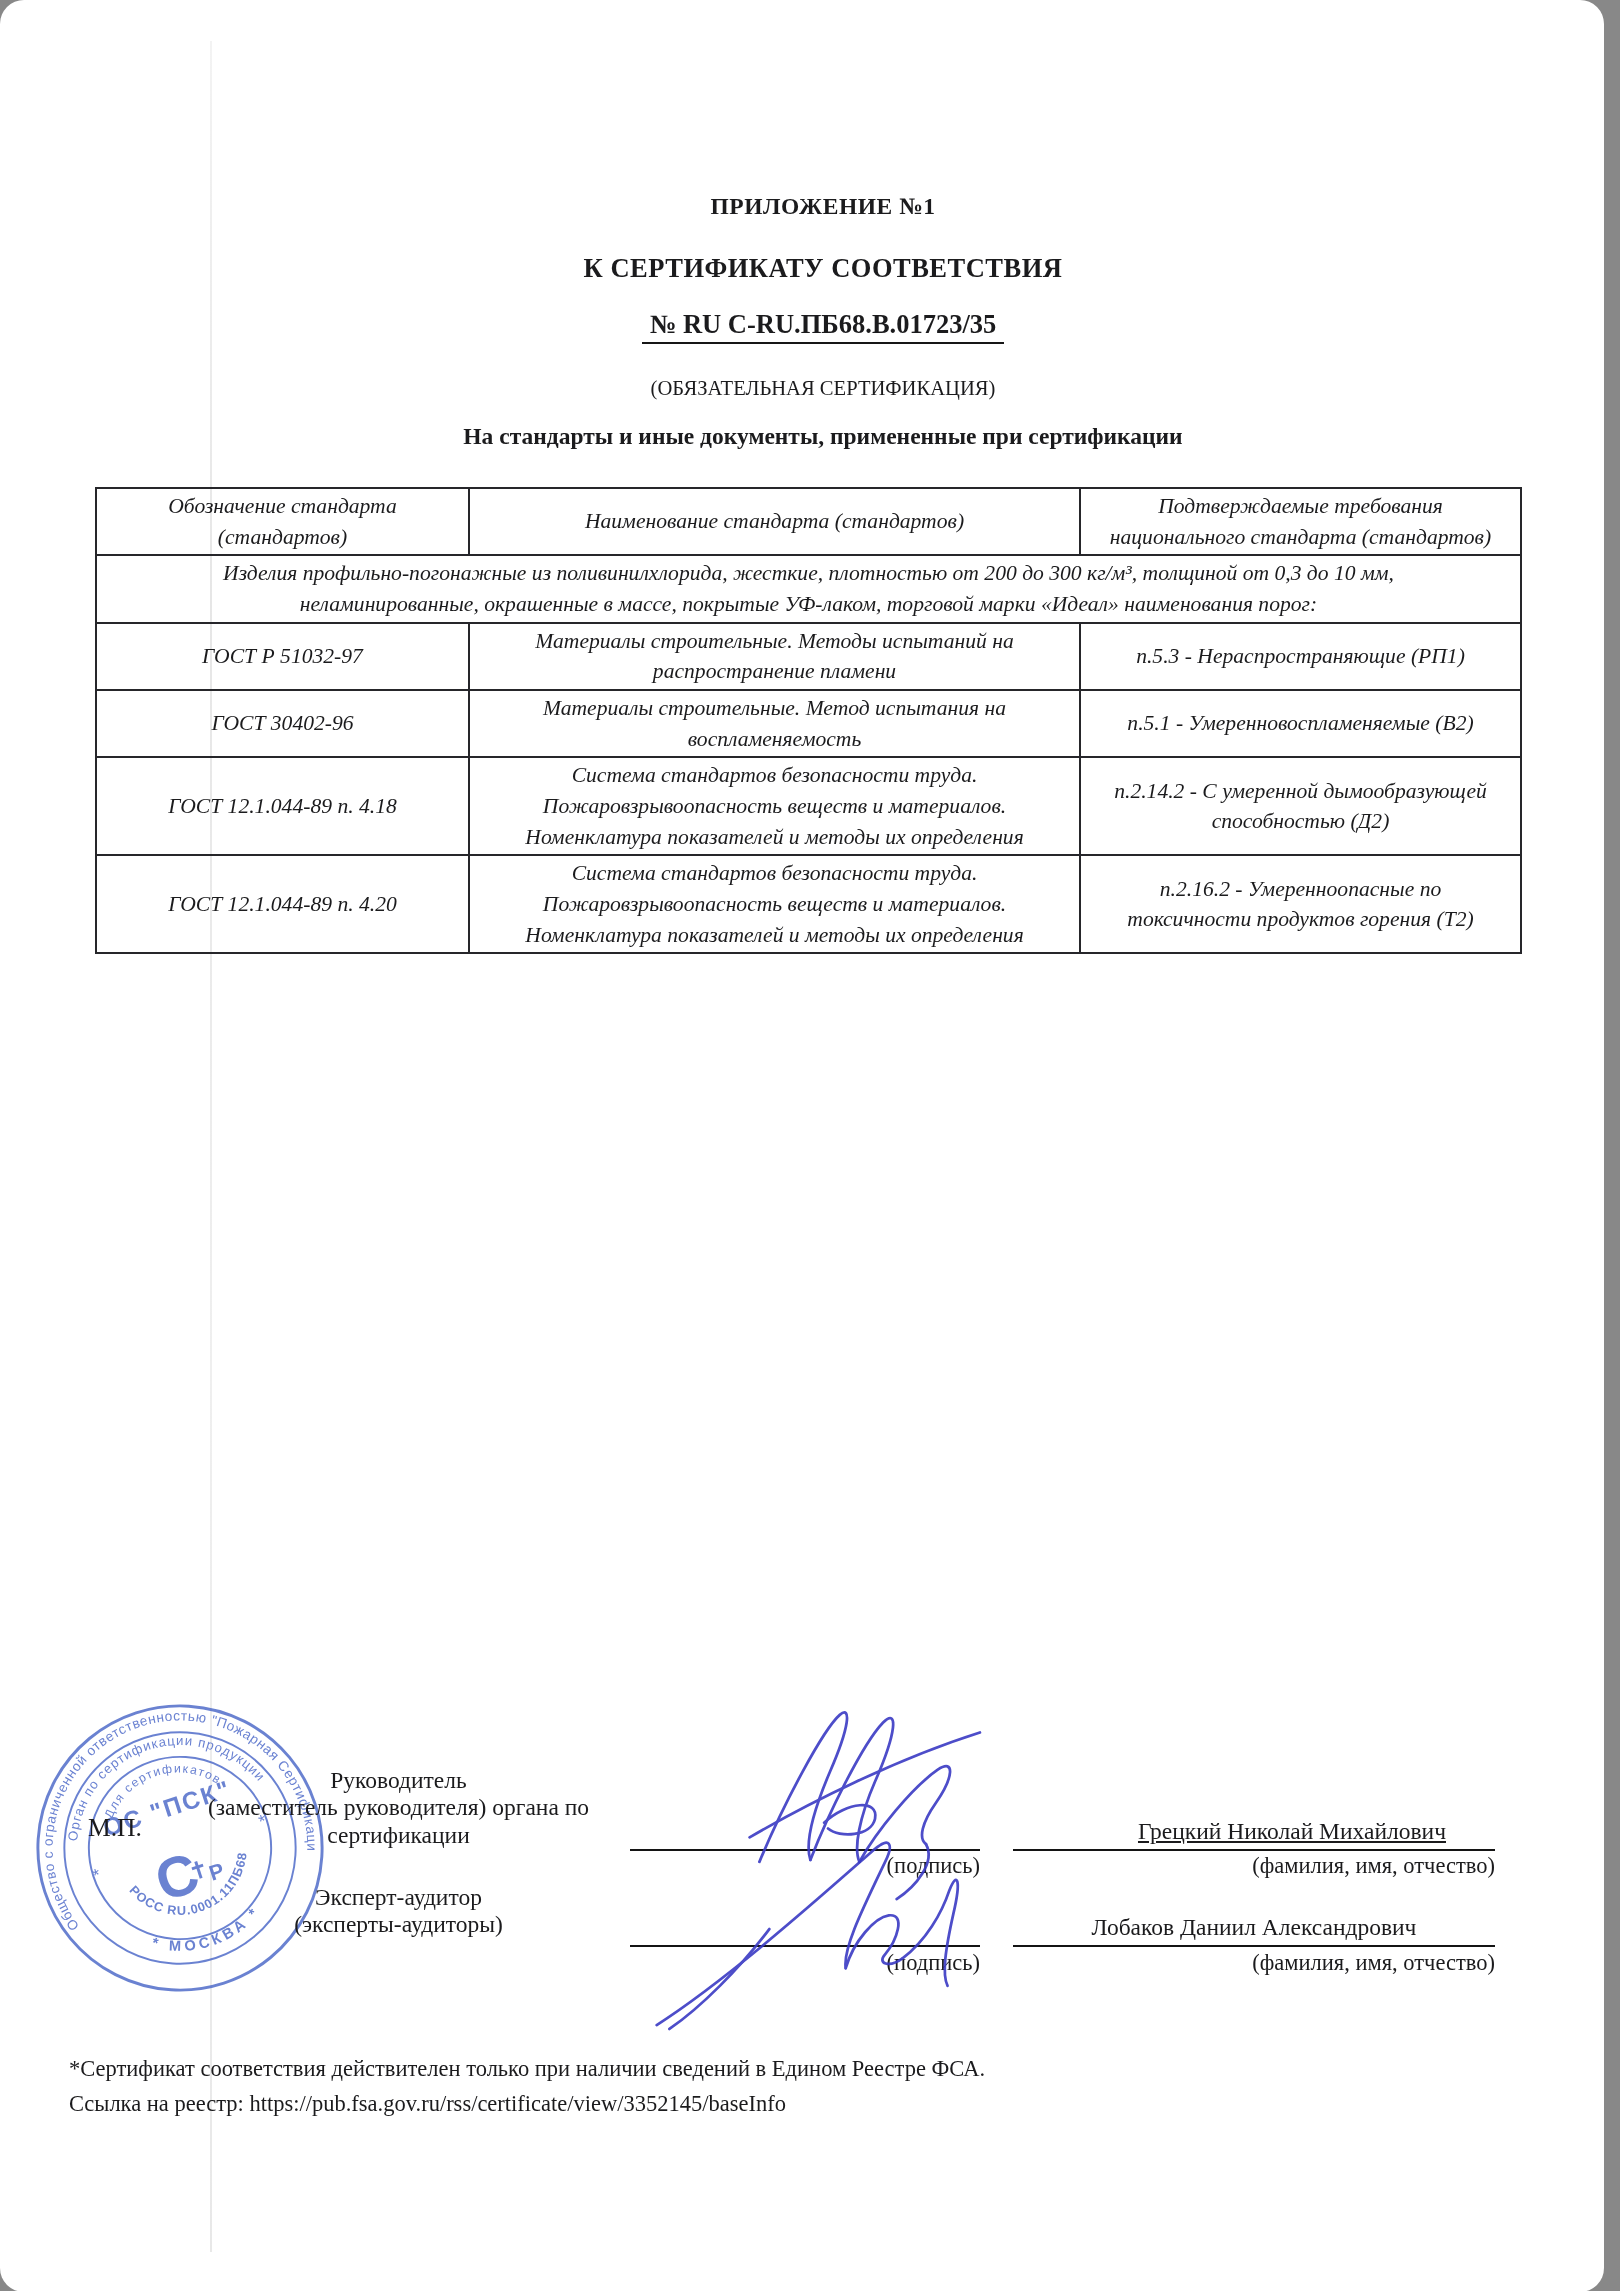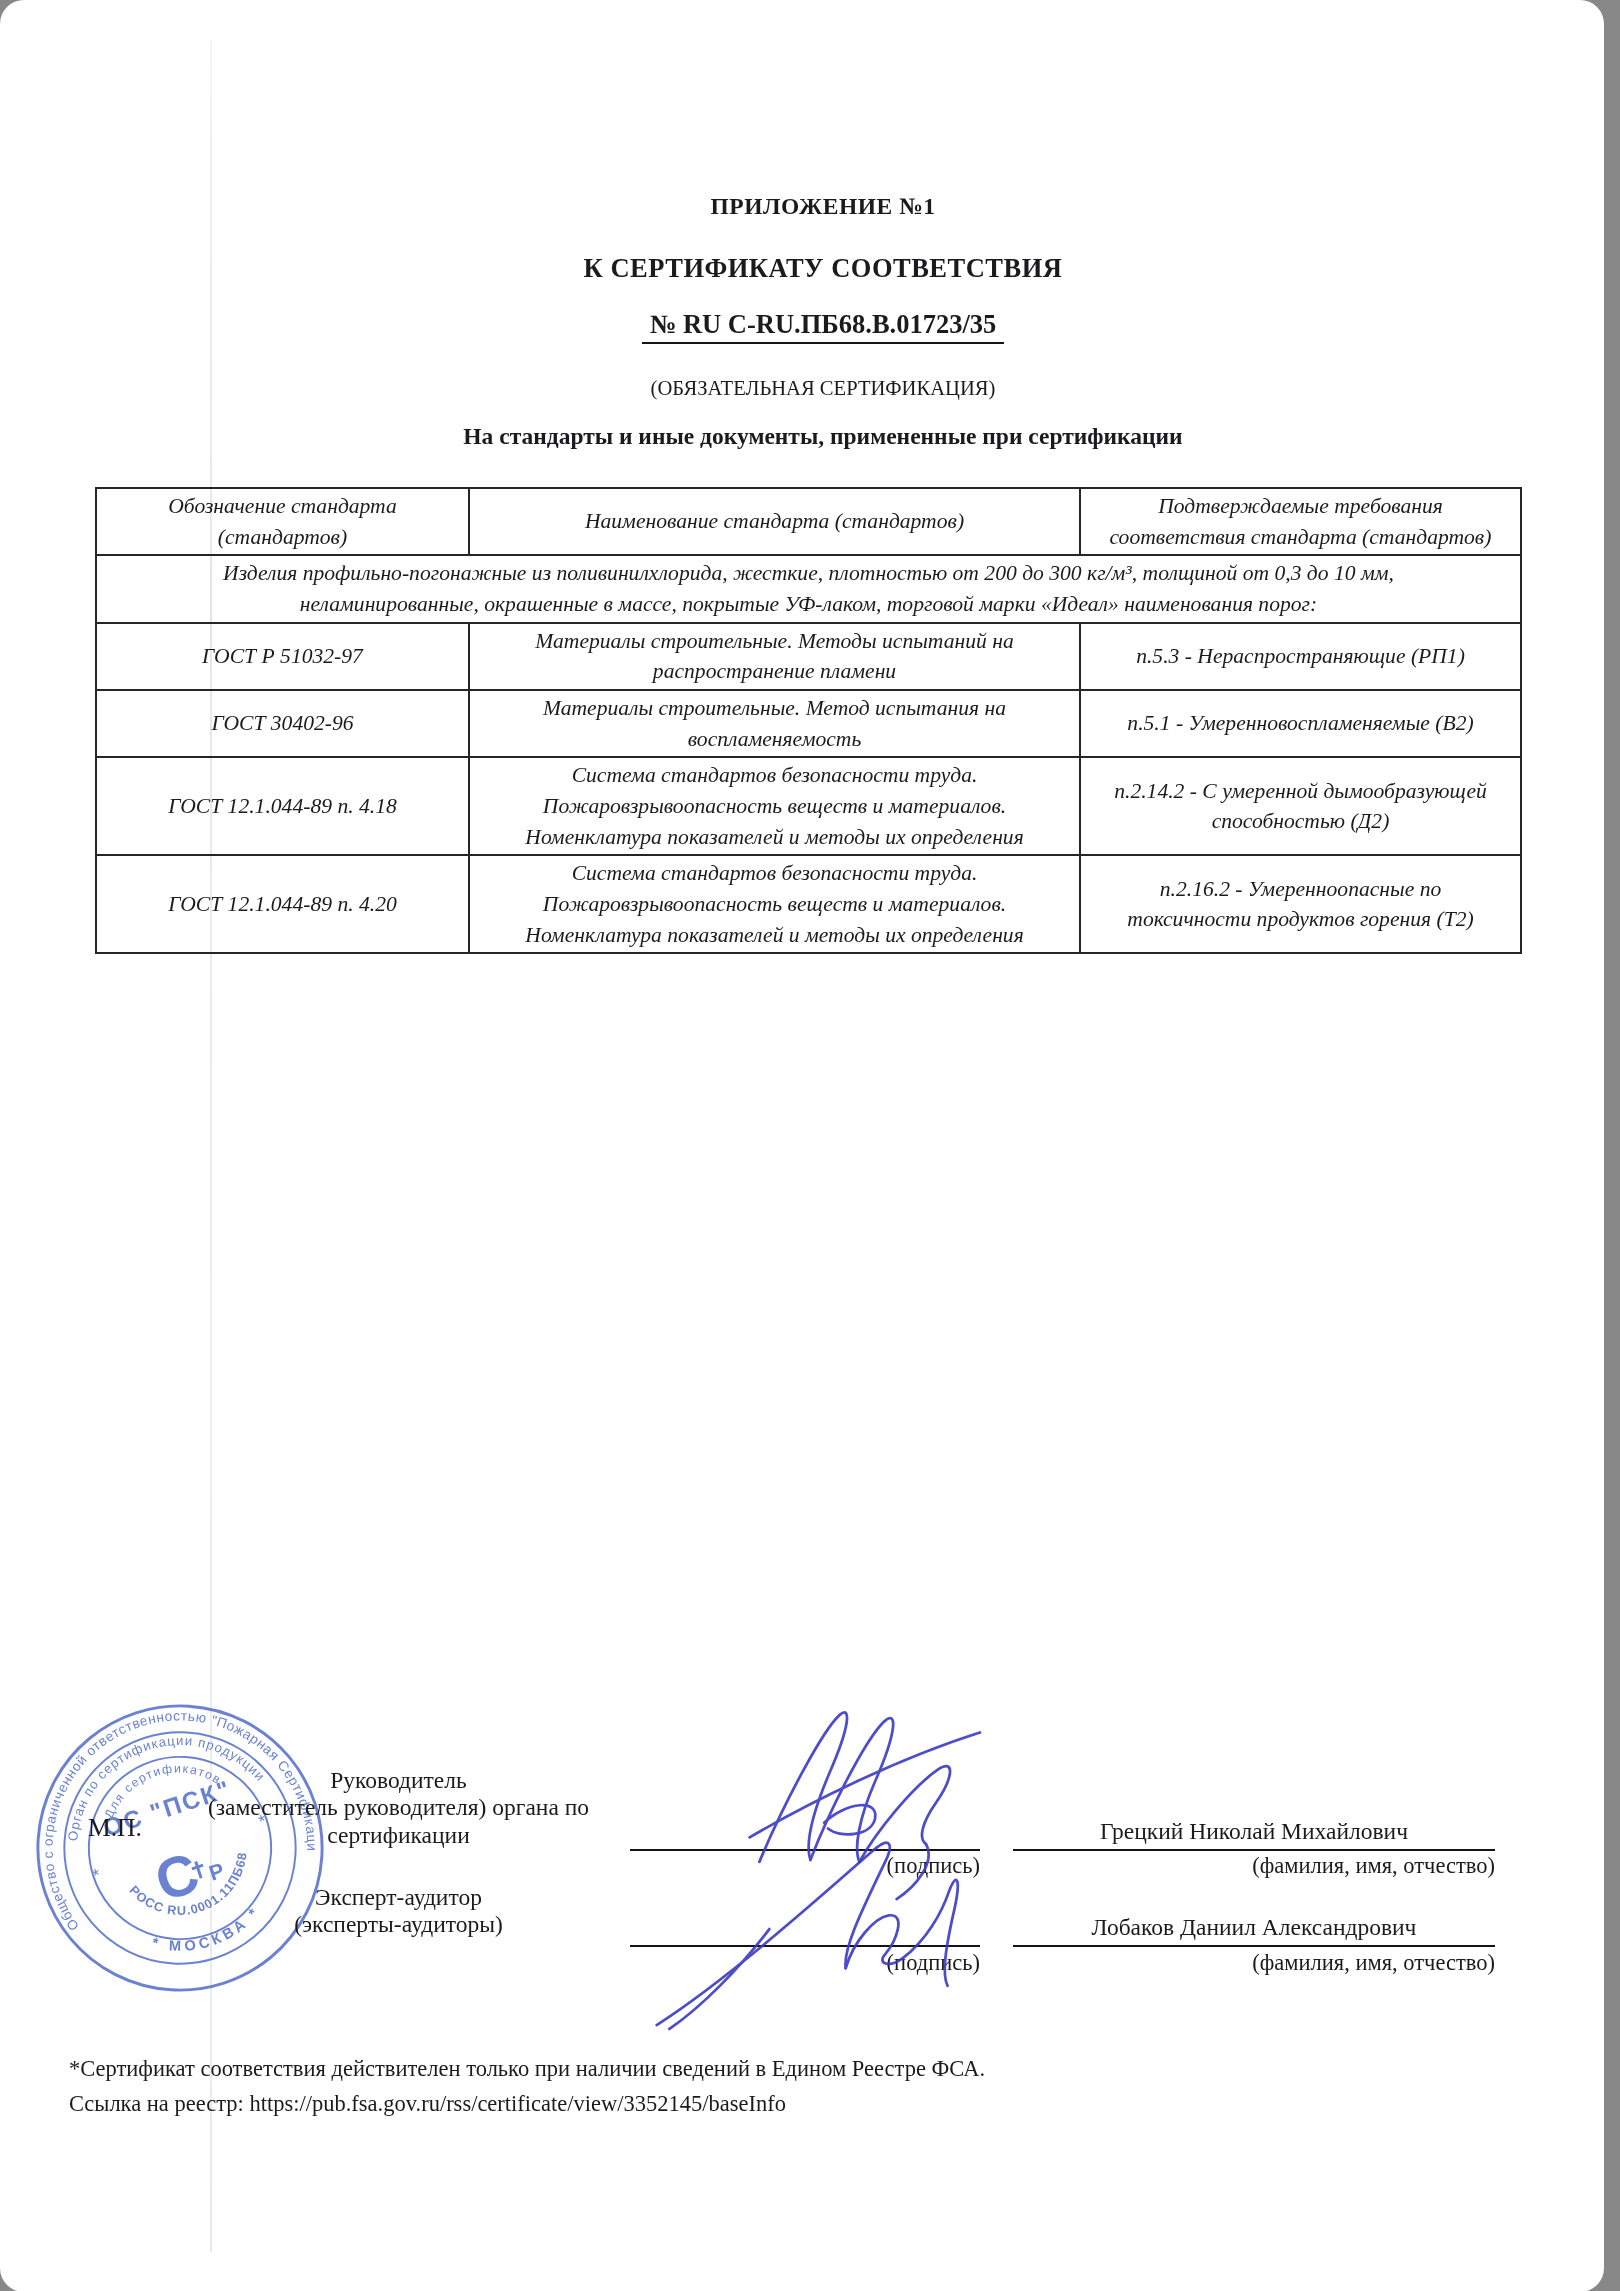--- a/index.html
+++ b/index.html
@@ -52,21 +52,21 @@
   #sig-line-1{left:630px;top:1849px;width:350px;}
   #sig-line-2{left:630px;top:1945px;width:350px;}
   #name-line-1{left:1013px;top:1849px;width:482px;}
   #name-line-2{left:1013px;top:1945px;width:482px;}
   .cap{font-size:22.5px;text-align:right;}
   #sig-cap-1{left:630px;top:1853px;width:350px;}
   #sig-cap-2{left:630px;top:1950px;width:350px;}
   #name-cap-1{left:1013px;top:1853px;width:482px;}
   #name-cap-2{left:1013px;top:1950px;width:482px;}
   .fio{font-size:23.5px;text-align:center;}
-  #head-name{left:1013px;top:1818px;width:482px;}
+  #head-name{left:1051px;top:1818px;width:482px;text-decoration:underline;}
   #expert-name{left:1013px;top:1914px;width:482px;}
 
   #stamp-svg{left:33px;top:1698px;}
   #signature1-svg{left:730px;top:1705px;}
   #signature2-svg{left:642px;top:1829px;}
 
   
   #footer-note{left:69px;top:2056px;font-size:22.5px;}
   #footer-link{left:69px;top:2091px;font-size:22.5px;}
 </style>
@@ -88,21 +88,21 @@
   <table id="std-table">
     <colgroup>
         <col style="width:373px">
         <col style="width:611px">
         <col style="width:441px">
       </colgroup>
     <tbody>
         <tr class="h-header">
       <td><span class="cell-inner w280">Обозначение стандарта (стандартов)</span></td>
       <td><span class="cell-inner">Наименование стандарта (стандартов)</span></td>
-      <td><span class="cell-inner w392">Подтверждаемые требования соответствия стандарта (стандартов)</span></td>
+      <td><span class="cell-inner w392">Подтверждаемые требования национального стандарта (стандартов)</span></td>
     </tr>
     <tr class="h-span">
       <td colspan="3"><span class="cell-inner w1270">Изделия профильно-погонажные из поливинилхлорида, жесткие, плотностью от 200 до 300 кг/м³, толщиной от 0,3 до 10 мм, неламинированные, окрашенные в массе, покрытые УФ-лаком, торговой марки «Идеал» наименования порог:</span></td>
     </tr>
     <tr class="h-r1">
       <td><span class="cell-inner">ГОСТ Р 51032-97</span></td>
       <td><span class="cell-inner w525">Материалы строительные. Методы испытаний на распространение пламени</span></td>
       <td><span class="cell-inner w400">п.5.3 - Нераспространяющие (РП1)</span></td>
     </tr>
     <tr class="h-r2">

